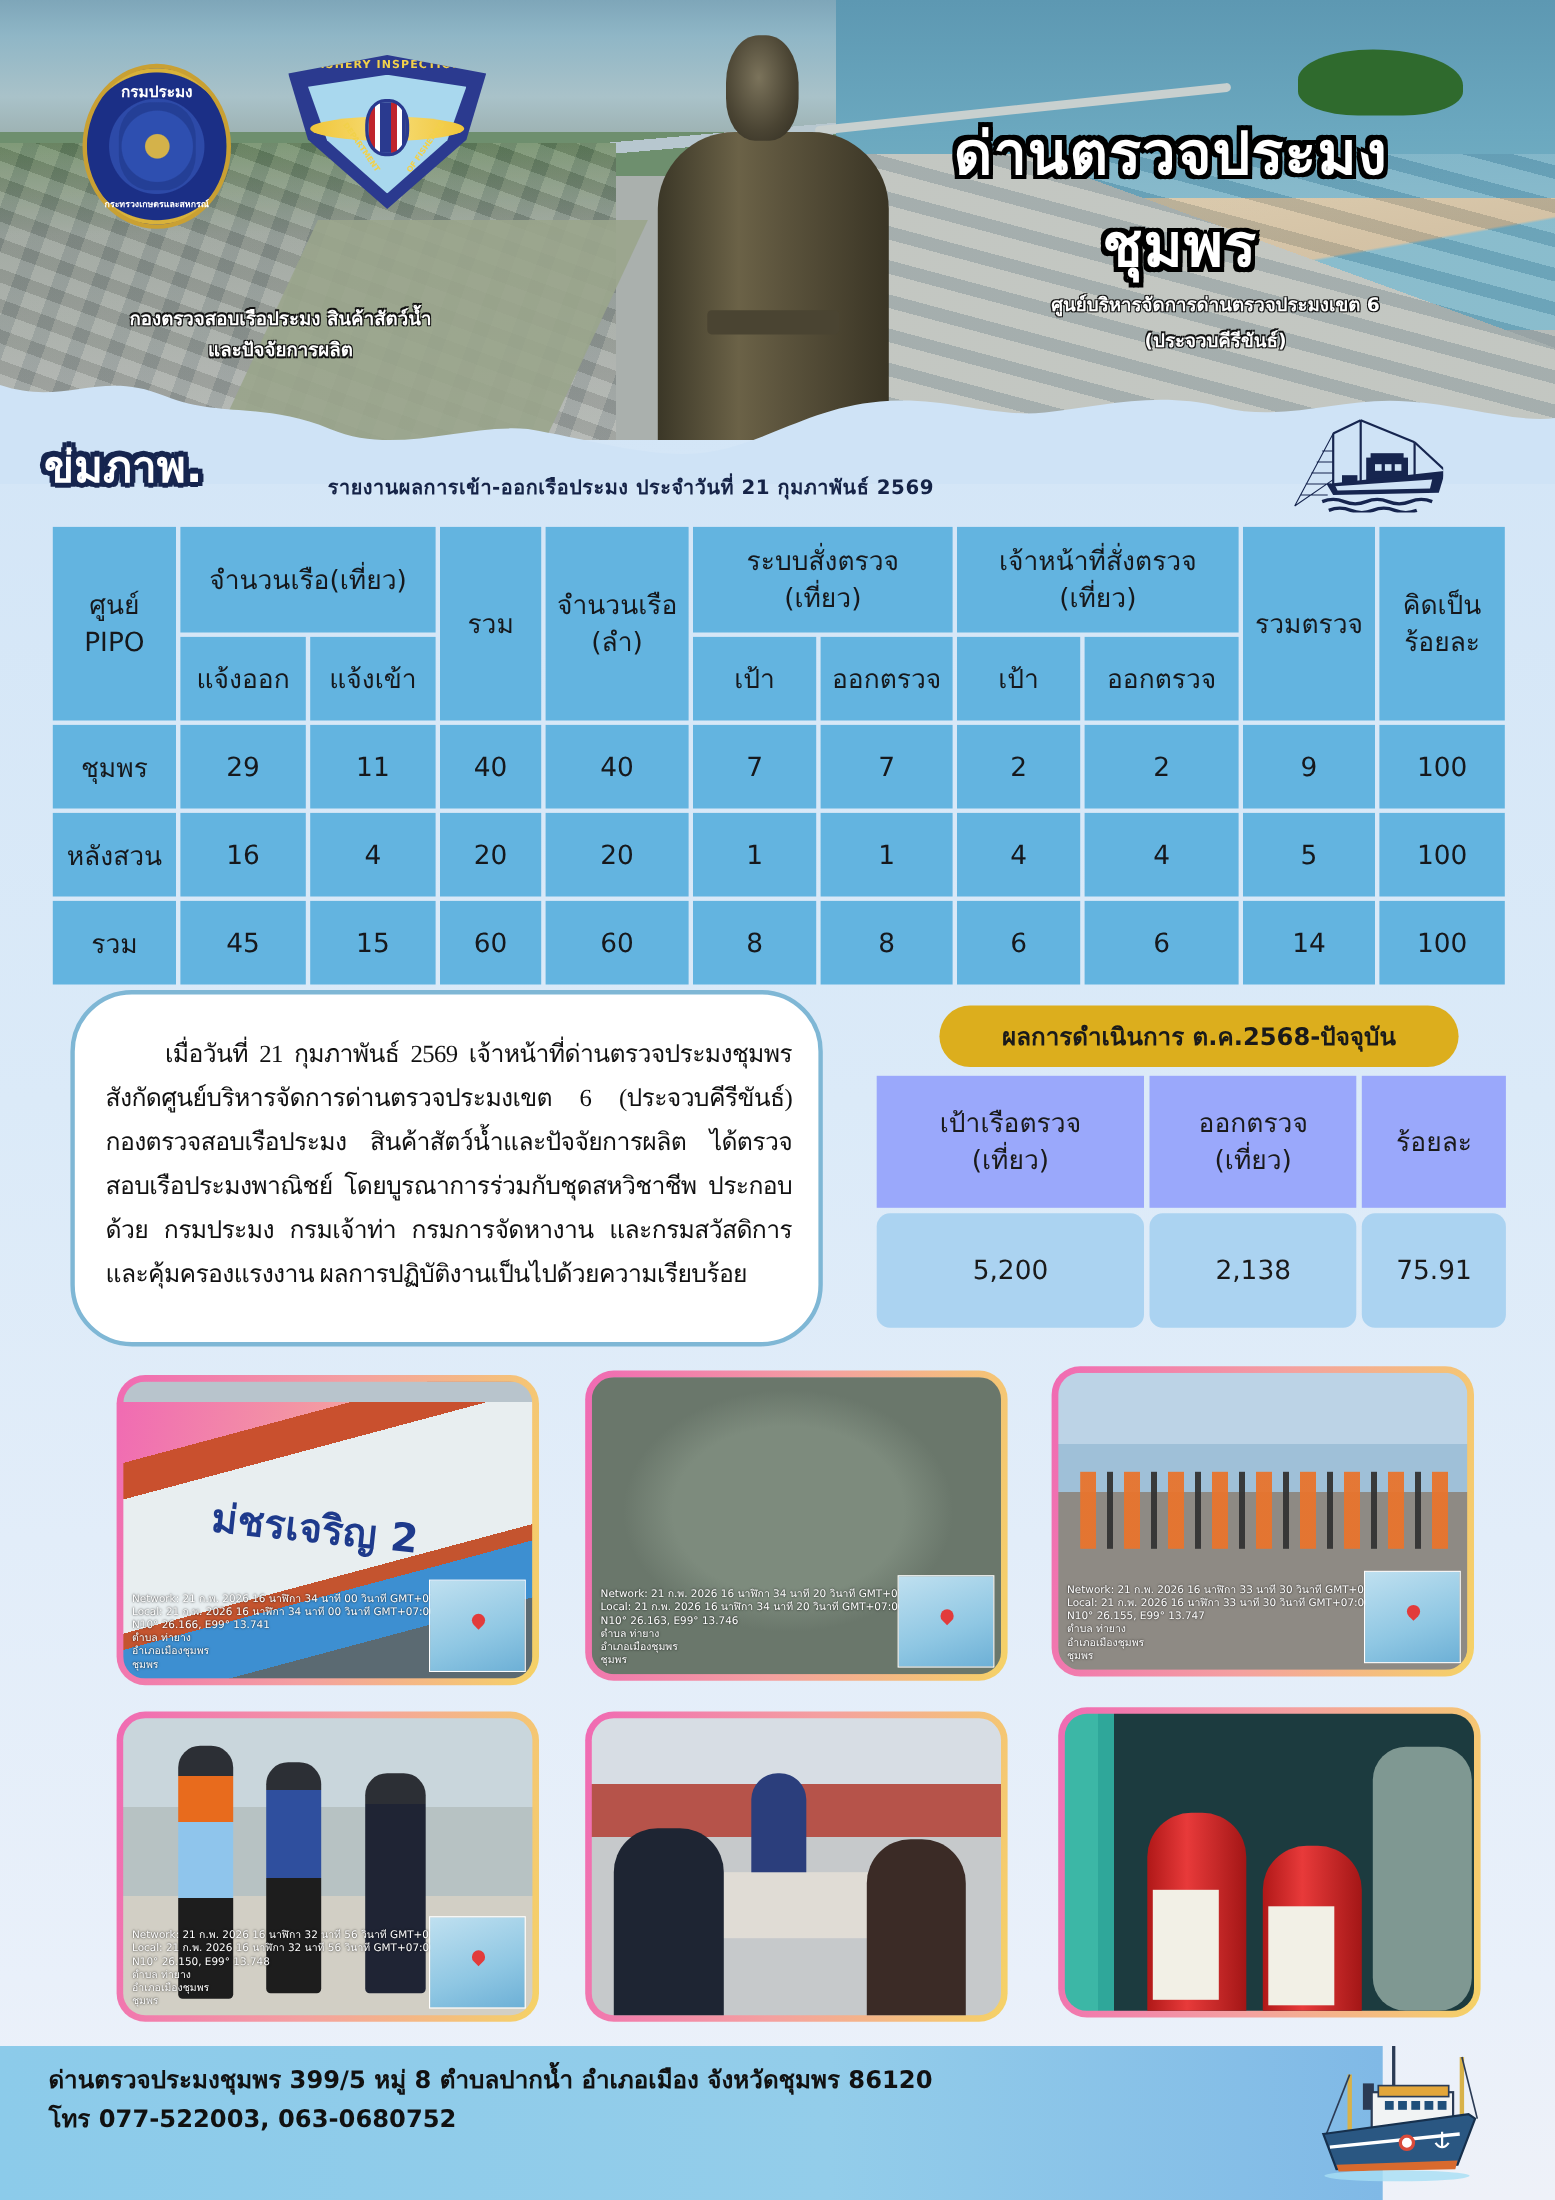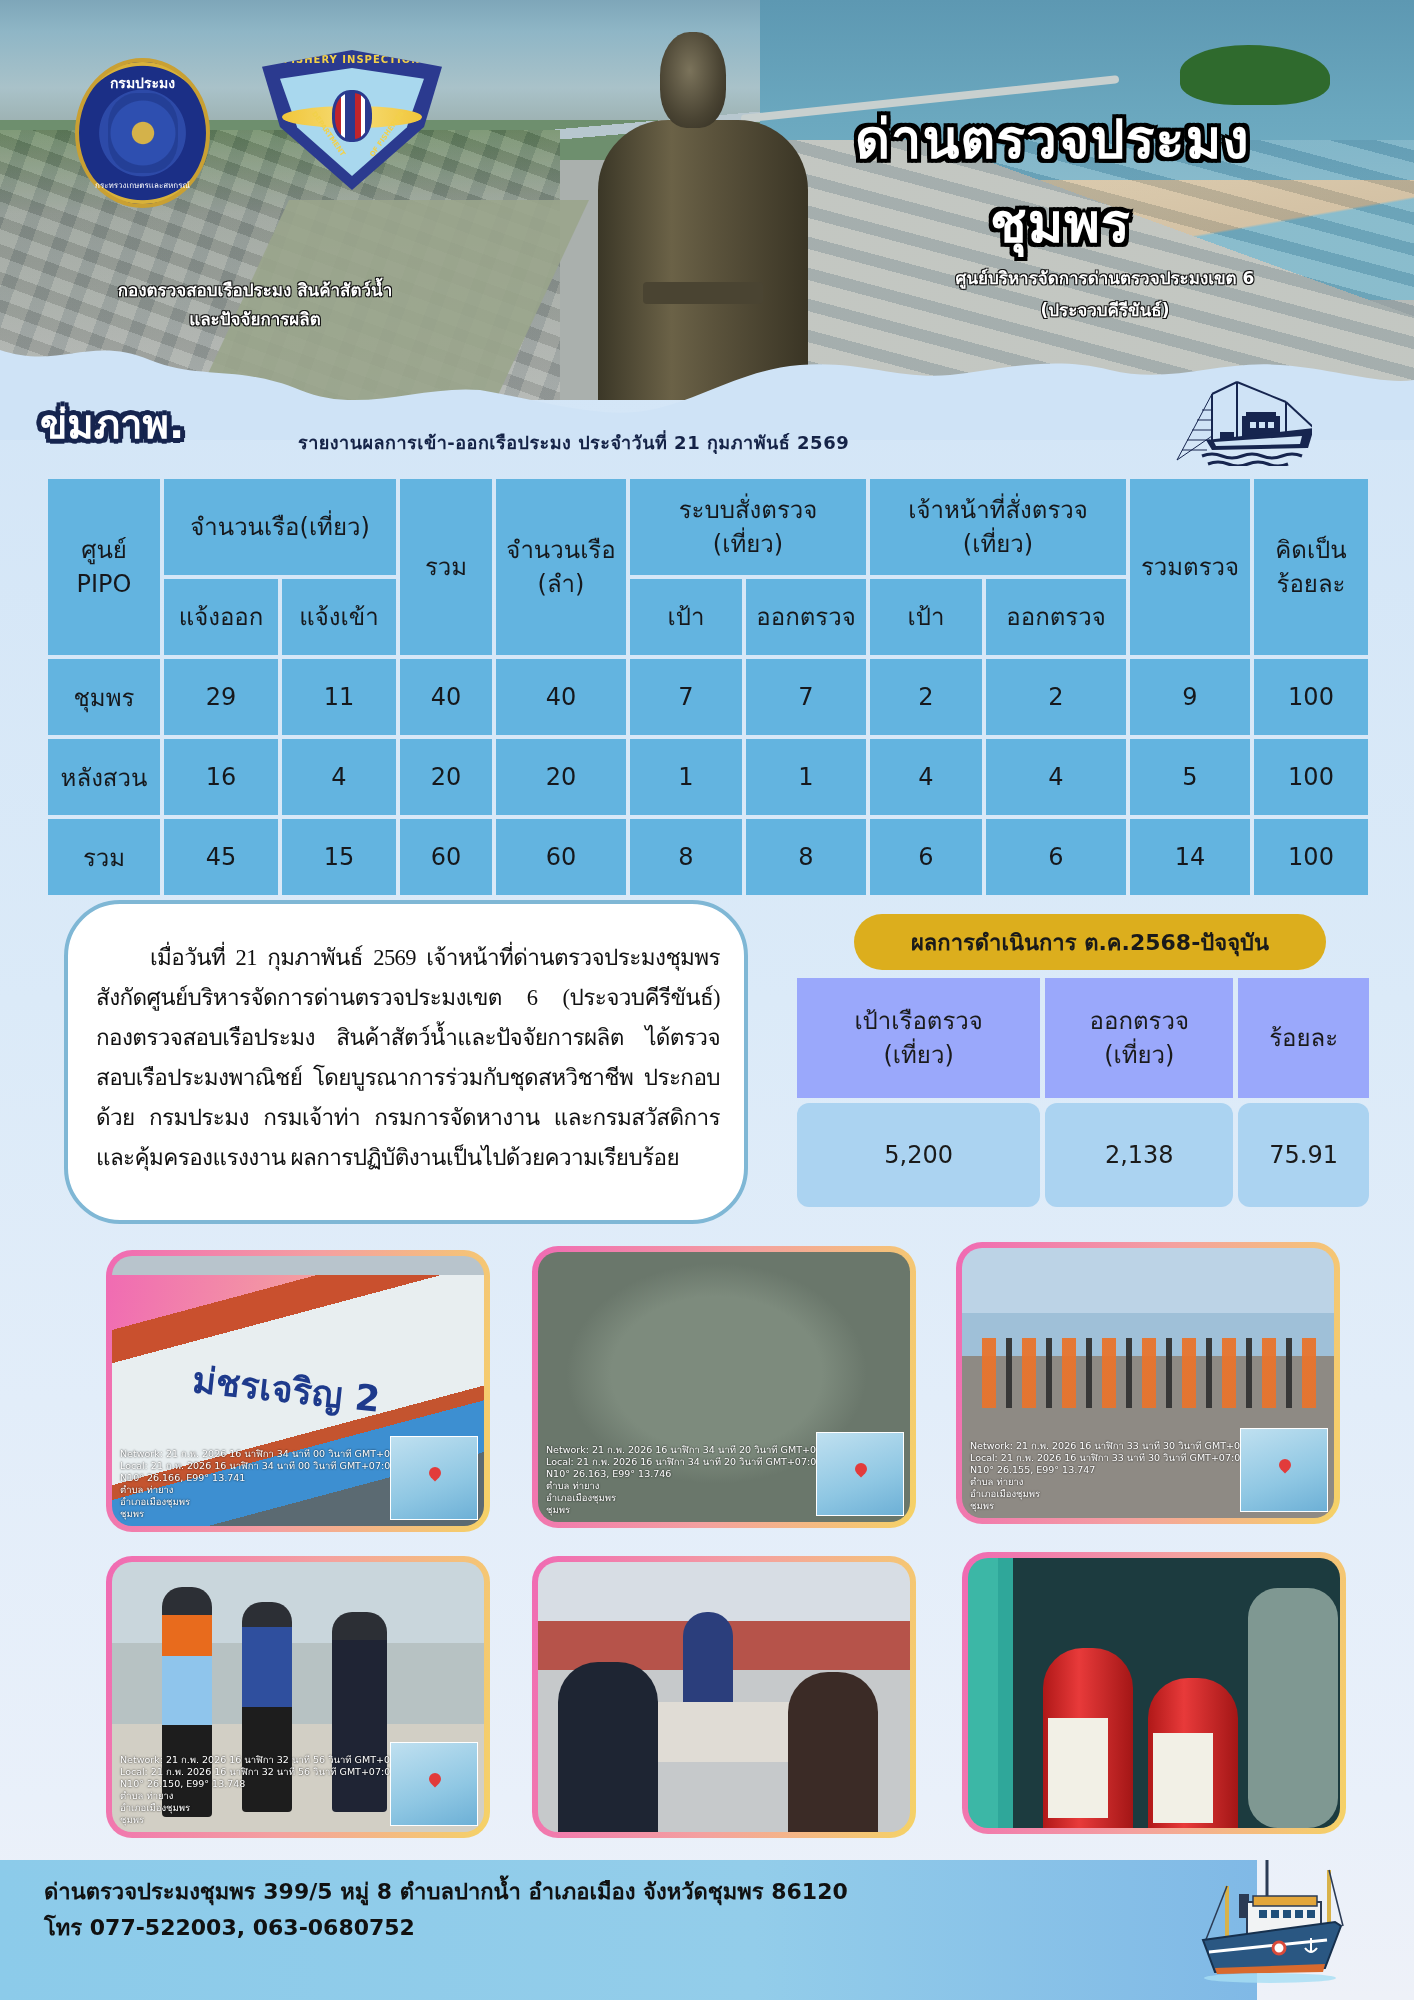--- a/index.html
+++ b/index.html
@@ -79,21 +79,21 @@
     left: 75px; top: 58px; width: 135px; height: 150px;
     background: radial-gradient(circle at 50% 50%, #2d4aa8 0 45%, #1b2f86 46% 70%, #d9b23a 71% 74%, #1b2f86 75%);
     border: 4px solid #c9a033;
     color: #f3d25a; font-weight: bold; font-size: 13px;
   }
   .logo-dof .inner {
     width: 70px; height: 80px; border-radius: 40%;
     background: radial-gradient(circle, #d4b24a 0 20%, #2e4fb0 22% 60%, #243f96 62%);
   }
   .logo-dof .top-text { position: absolute; top: 10px; font-size: 14px; color: #fff; font-weight: bold; }
-  .logo-dof .bot-text { position: absolute; bottom: 12px; font-size: 8px; color: #fff; font-weight: normal; }
+  .logo-dof .bot-text { position: absolute; bottom: 12px; font-size: 8px; color: #fff; font-weight: bold; }
   .logo-fi {
     left: 262px; top: 50px; width: 180px; height: 140px;
     background: #2b3a8f;
     clip-path: polygon(0 12%, 50% 0, 100% 12%, 90% 55%, 50% 100%, 10% 55%);
     border-radius: 0;
   }
   .logo-fi .shield-inner {
     position: absolute; left: 18px; top: 18px; width: 144px; height: 108px;
     background: #a9d8ee;
     clip-path: polygon(0 10%, 50% 0, 100% 10%, 88% 55%, 50% 100%, 12% 55%);
@@ -110,20 +110,21 @@
     border-radius: 45%; border: 3px solid #2a3a8f;
   }
   .logo-fi .df-text-l { position: absolute; left: 40px; top: 80px; color: #f2d14a; font-size: 7px; font-weight: bold; transform: rotate(55deg); }
   .logo-fi .df-text-r { position: absolute; right: 28px; top: 80px; color: #f2d14a; font-size: 7px; font-weight: bold; transform: rotate(-55deg); }
 
   .outlined {
     color: #fff; font-weight: bold;
     text-shadow:
       -2px -2px 0 #000, 2px -2px 0 #000, -2px 2px 0 #000, 2px 2px 0 #000,
       0 -2px 0 #000, 0 2px 0 #000, -2px 0 0 #000, 2px 0 0 #000;
+    margin-left: 12px;
   }
   .outlined-thin {
     color: #fff; font-weight: bold;
     text-shadow: -1px -1px 0 #111, 1px -1px 0 #111, -1px 1px 0 #111, 1px 1px 0 #111;
   }
   .hero-left-caption {
     position: absolute; left: 60px; top: 276px; width: 390px; text-align: center;
     font-size: 17px; line-height: 29px;
   }
   .hero-title-1 {

